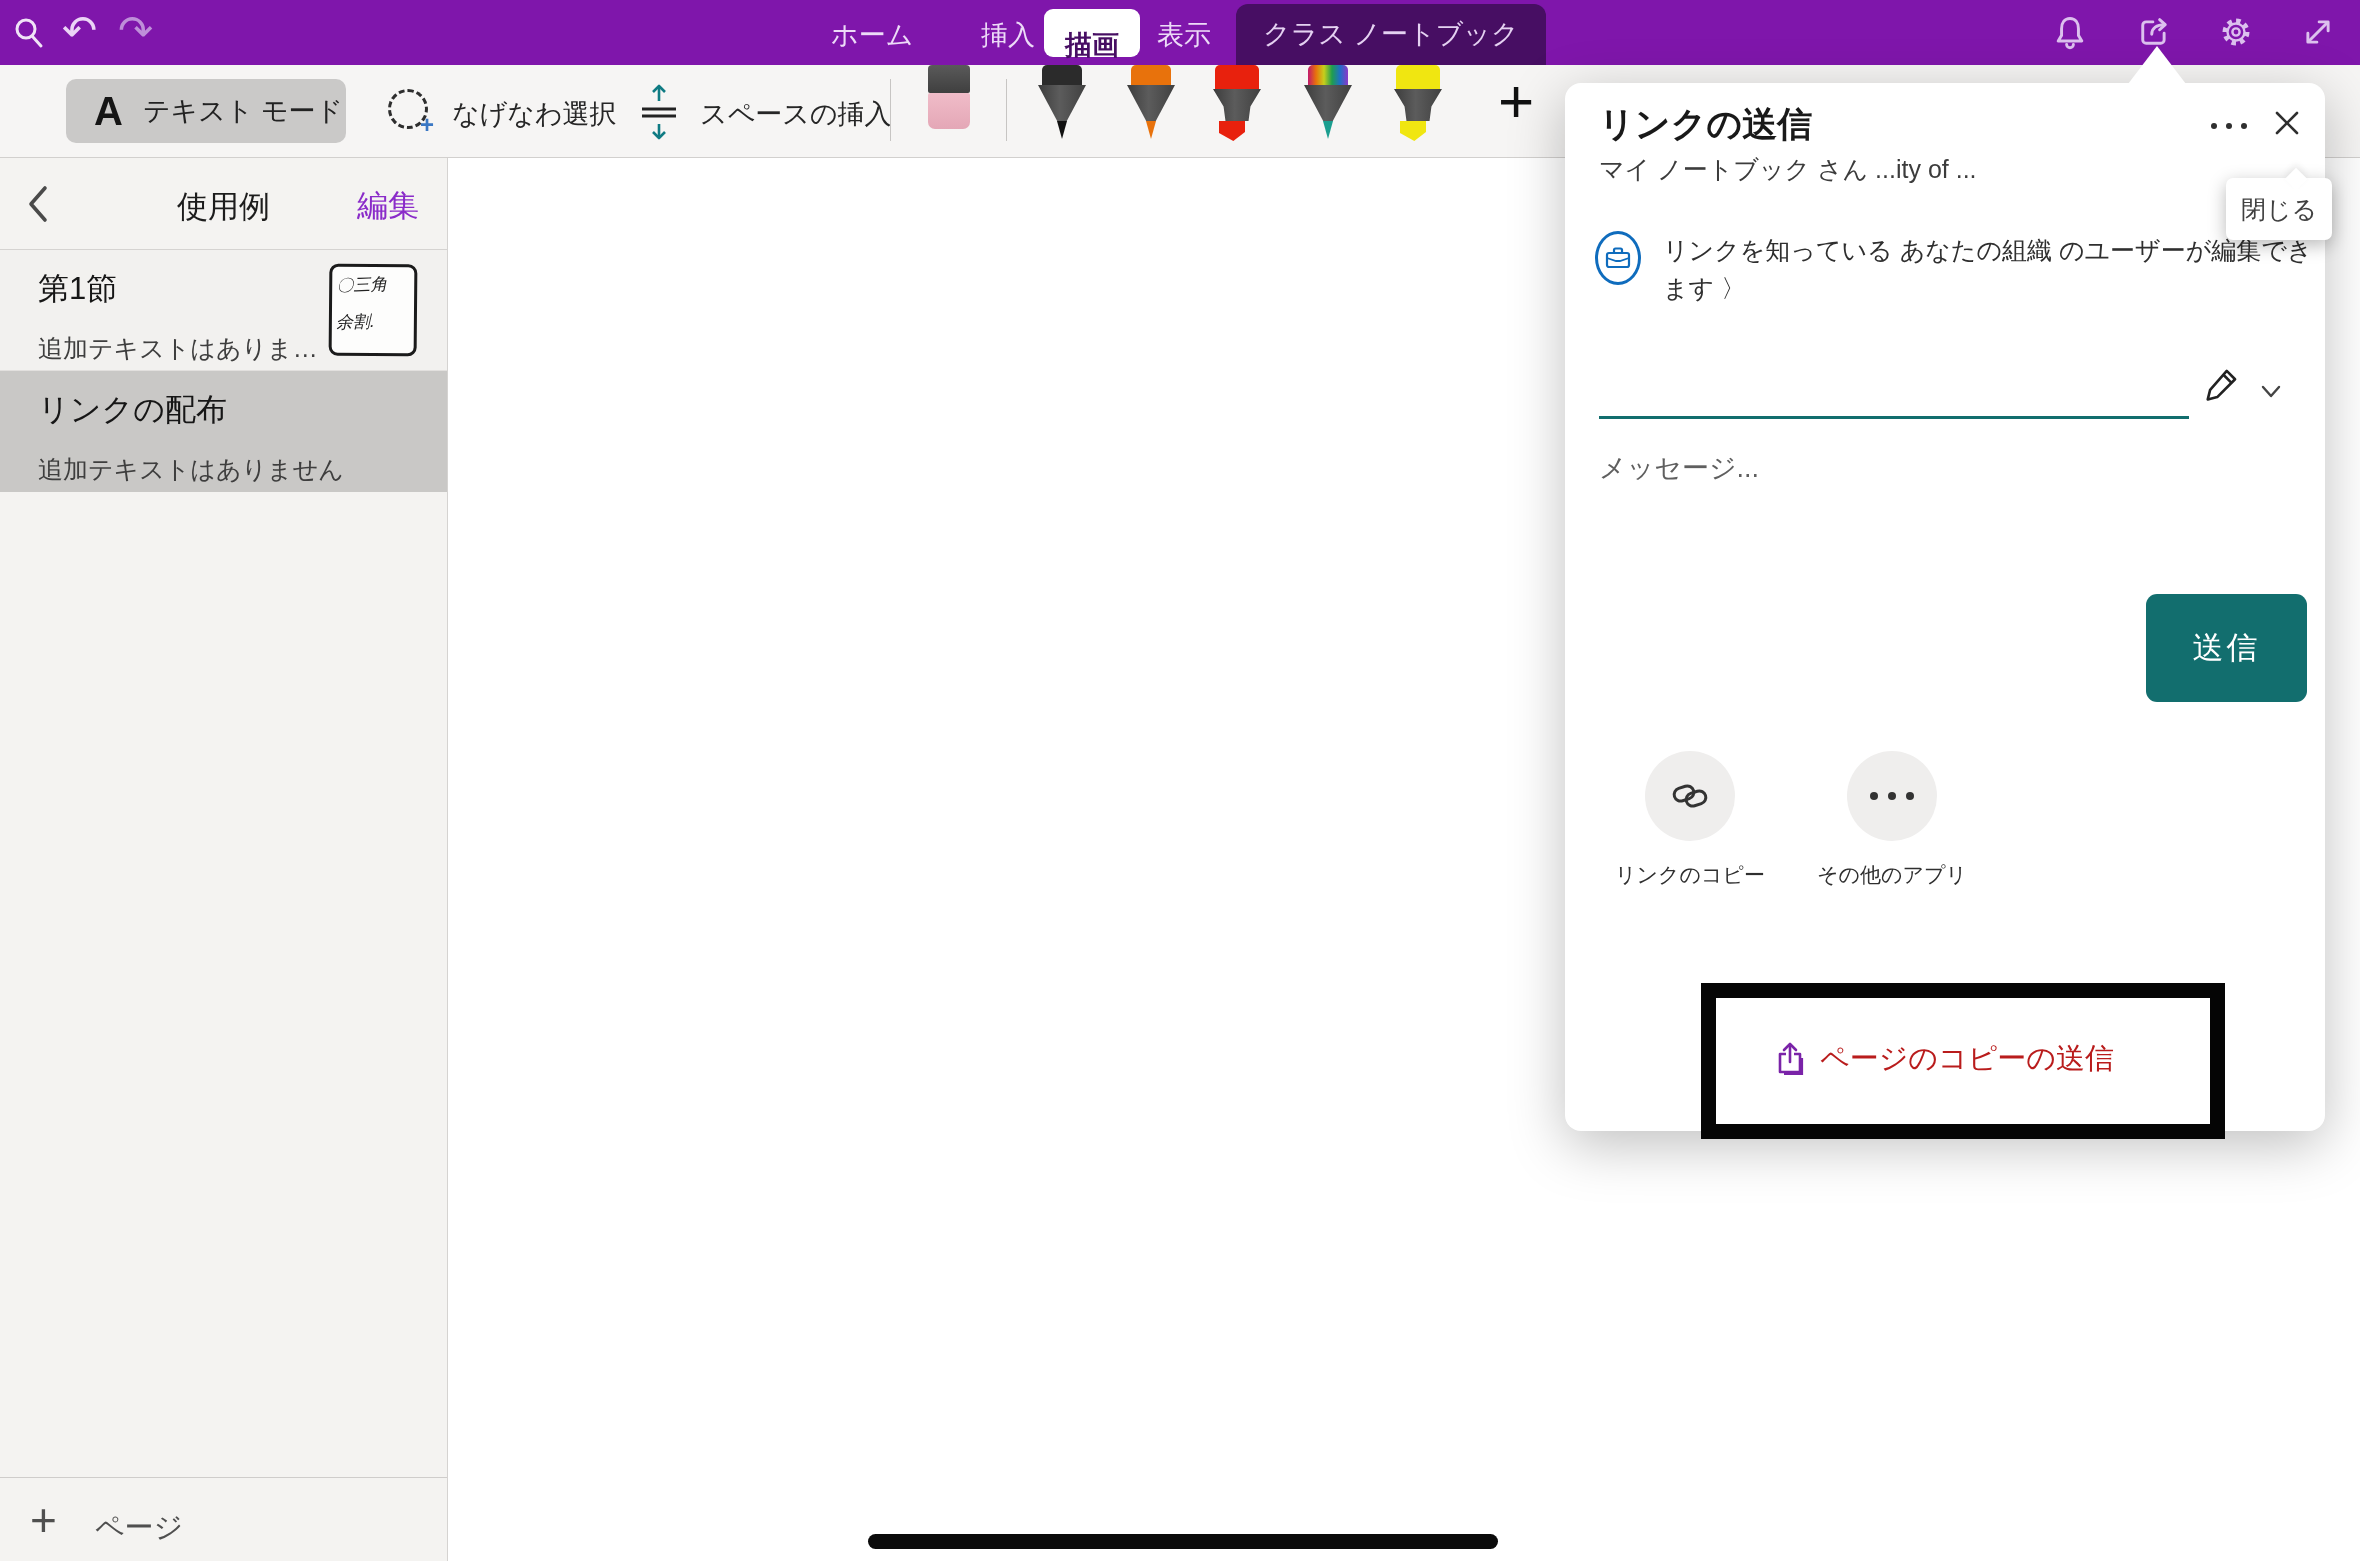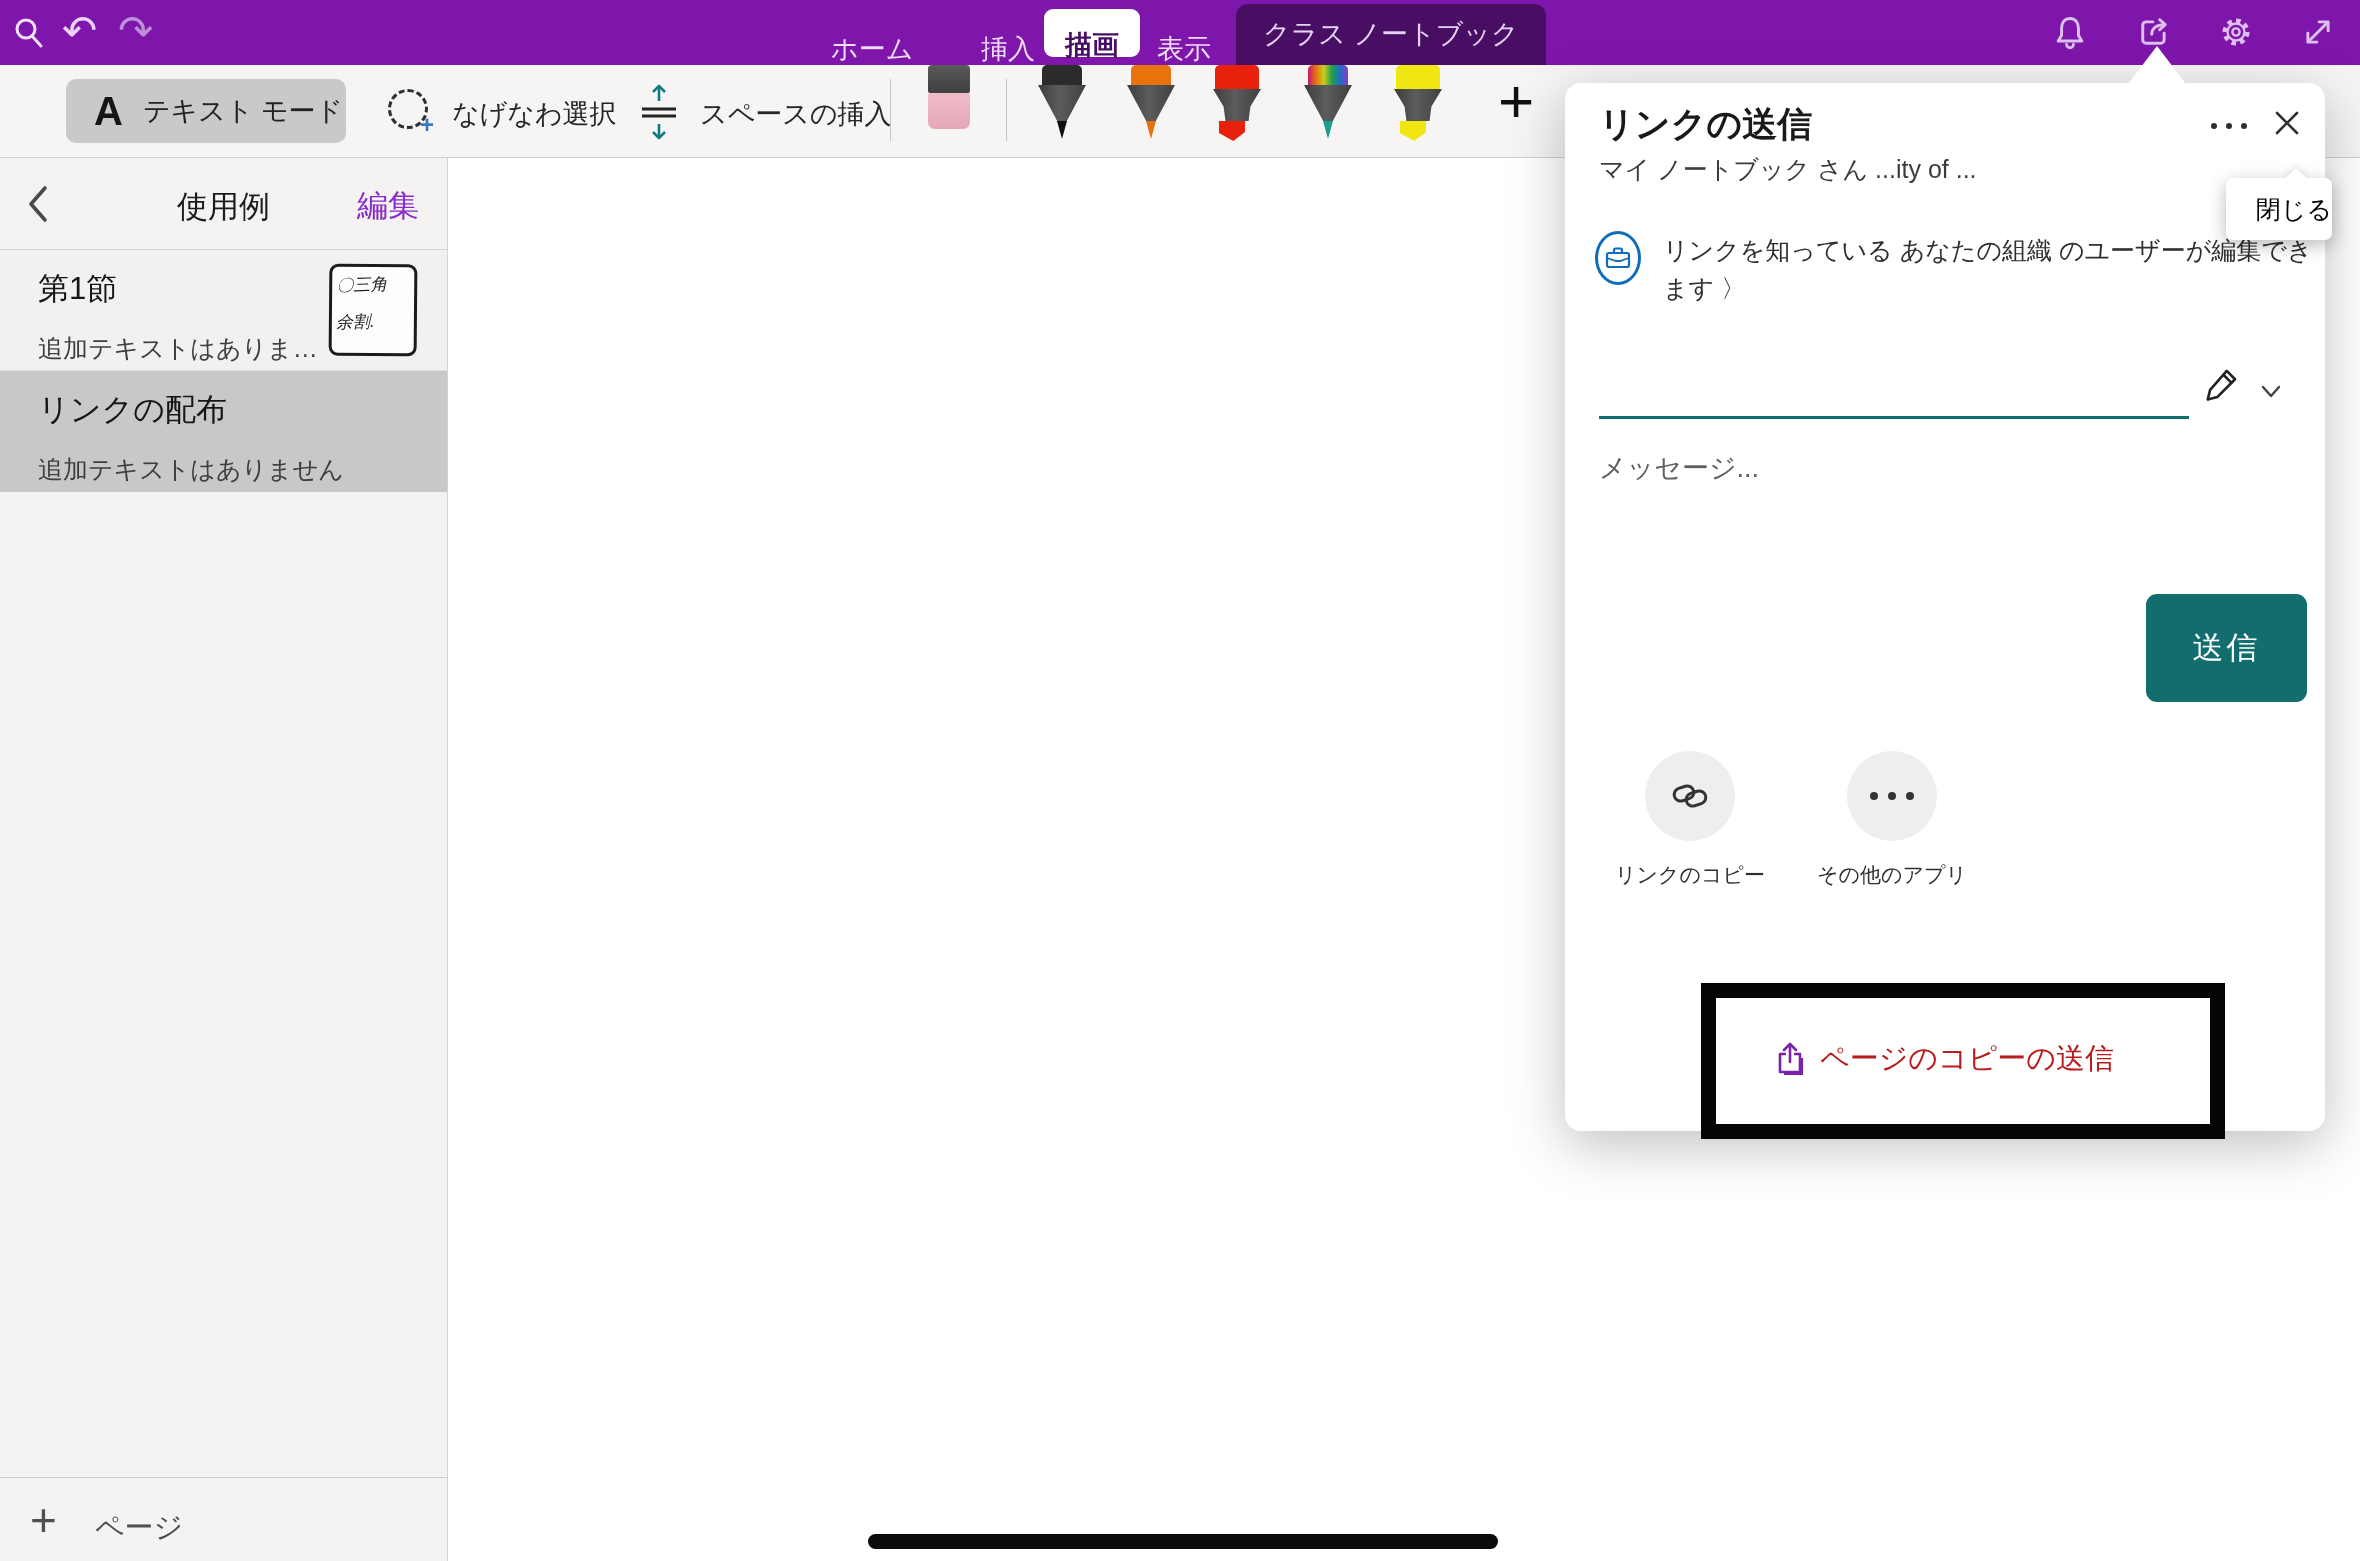--- a/index.html
+++ b/index.html
@@ -4,21 +4,21 @@
 <style>
   * { margin:0; padding:0; box-sizing:border-box; }
   html,body { background:#e8e8e8; }
   body { font-family:"Liberation Sans","DejaVu Sans",sans-serif; }
   .stage { position:relative; width:2360px; height:1561px; background:#ffffff; overflow:hidden; }
 
   
   .topbar { position:absolute; left:0; top:0; width:2360px; height:65px; background:#7F16AB; z-index:20; }
   .topbar .icon-btn { position:absolute; top:14px; width:36px; height:36px; cursor:pointer; }
   .undo-redo { position:absolute; top:2px; font-size:42px; line-height:58px; font-weight:400; }
-  .tab { position:absolute; top:17px; height:65px; line-height:65px; font-size:27px; color:#EDDBF8; cursor:pointer; }
+  .tab { position:absolute; top:3px; height:65px; line-height:65px; font-size:27px; color:#EDDBF8; cursor:pointer; }
   .tab-selected-pill { position:absolute; top:9px; height:48px; line-height:48px; background:#ffffff; color:#470E63; font-weight:700; font-size:27px; border-radius:9px; padding:12px 21px; cursor:pointer; }
   .tab-dark-pill { position:absolute; top:4px; height:61px; line-height:61px; background:#470E63; color:#E5D2F2; font-size:27px; border-radius:12px 12px 0 0; padding:0 27px; cursor:pointer; }
 
   
   .callout-arrow { position:absolute; left:2128px; top:46px; width:0; height:0; border-left:29px solid transparent; border-right:29px solid transparent; border-bottom:38px solid #ffffff; z-index:31; }
 
   
   .ribbon { position:absolute; left:0; top:65px; width:2360px; height:93px; background:#f6f5f4; border-bottom:1px solid #d2d0ce; z-index:10; }
   .text-mode-btn { position:absolute; left:66px; top:14px; width:280px; height:64px; background:#cac9c8; border-radius:10px; display:flex; align-items:center; padding-left:28px; cursor:pointer; }
   .text-mode-btn .a-glyph { font-size:40px; font-weight:600; color:#151515; }
@@ -61,21 +61,21 @@
   .add-page .tx { font-size:29px; color:#4f4f4f; margin-left:38px;margin-top:16px; }
 
   
   .dialog { position:absolute; left:1565px; top:83px; width:760px; height:1048px; background:#ffffff; border-radius:16px; box-shadow:0 14px 55px rgba(0,0,0,0.25); z-index:30;padding-left:27px; }
   .dlg-title { position:absolute; left:34px; top:18px; font-size:35px; font-weight:700; color:#191919; }
   .dots { display:flex; gap:9px; cursor:pointer; }
   .dots i { width:6px; height:6px; border-radius:50%; background:#2f2f2f; }
   .dlg-more { position:absolute; left:646px; top:40px; }
   .dlg-close { position:absolute; left:706px; top:24px; width:36px; height:36px; cursor:pointer; }
   .dlg-sub { position:absolute; left:34px; top:70px; font-size:25px; color:#3c3c3c; }
-  .tooltip { position:absolute; left:661px; top:95px; width:106px; height:62px; background:#fff; border-radius:7px; box-shadow:0 5px 18px rgba(0,0,0,0.28); line-height:62px; text-align:right; font-size:25px; color:#000000; z-index:50; }
+  .tooltip { position:absolute; left:661px; top:95px; width:106px; height:62px; background:#fff; border-radius:7px; box-shadow:0 5px 18px rgba(0,0,0,0.28); line-height:62px; text-align:center; font-size:25px; color:#404040; z-index:50; }
   .tooltip .arrow { position:absolute; left:62px; top:-7px; width:16px; height:16px; background:#fff; transform:rotate(45deg); box-shadow:-3px -3px 6px rgba(0,0,0,0.07); }
   .perm-row { position:absolute; left:30px; top:148px; display:flex; }
   .perm-icon { width:46px; height:54px; border:3px solid #0F6CBD; border-radius:50%; display:flex; align-items:center; justify-content:center; flex:0 0 auto; }
   .perm-text { margin-left:22px; width:655px; font-size:25px; line-height:38px; color:#2f2f2f; cursor:pointer; }
   .field-input { border:none; outline:none; background:transparent; font-family:inherit; font-size:27px; color:#333; }
   .field-input::placeholder { color:#5f5f5f; opacity:1; }
   .to-input { position:absolute; left:34px; top:280px; width:560px; }
   .to-underline { position:absolute; left:34px; top:333px; width:590px; height:3px; background:#126E6E; }
   .pencil-btn { position:absolute; left:638px; top:282px; width:40px; height:40px; cursor:pointer; }
   .chevd-btn { position:absolute; left:692px; top:294px; width:28px; height:28px; cursor:pointer; }

